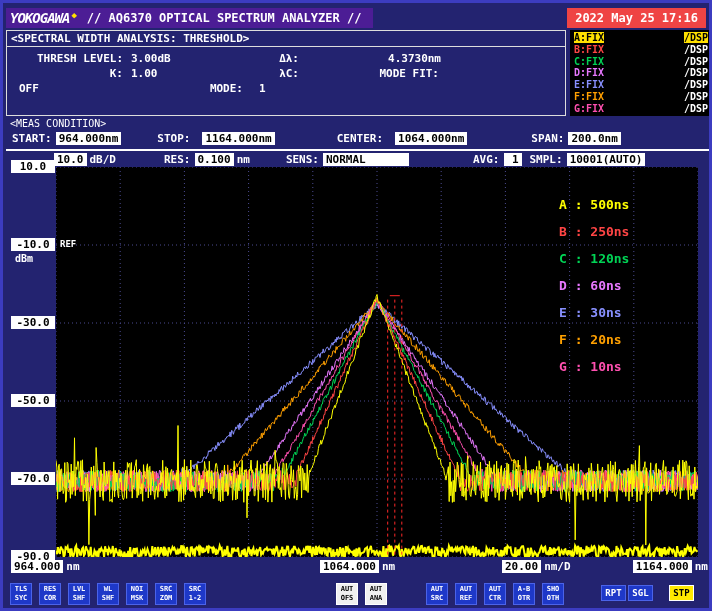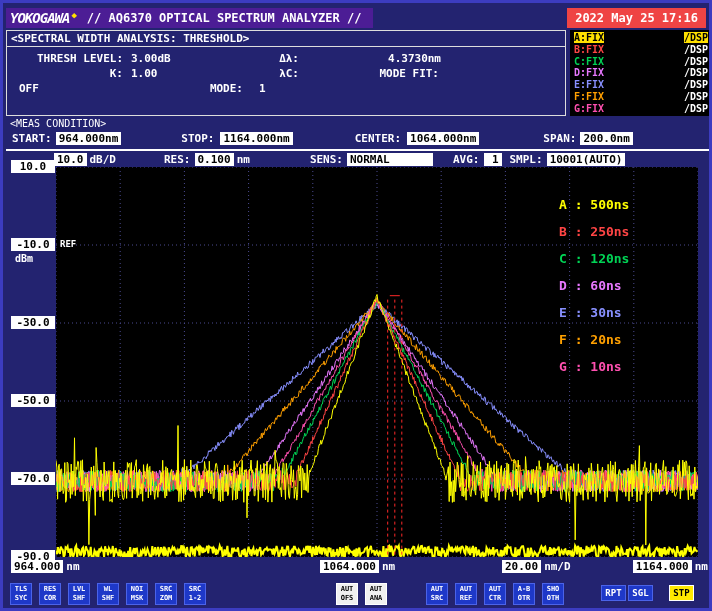--- a/index.html
+++ b/index.html
@@ -31,22 +31,22 @@
   .trace-row.active .trace-id,.trace-row.active .trace-dsp{background:#ffe000;color:#000}
   .trace-dsp{color:#fff}
 
   
   .measbar{position:absolute;left:3px;top:115px;width:706px;height:33px;border-bottom:2px solid #fff}
   .meas-title{font-size:10px;font-weight:normal;padding-left:4px;white-space:pre}
   .meas-row{position:absolute;left:6px;top:14px;display:flex;align-items:center;font-size:11px;font-weight:bold}
 
   
   .settingsbar{position:absolute;left:3px;top:149px;width:706px;height:15px;display:flex;align-items:center;font-size:11px;font-weight:bold}
-  .ml2{margin-left:6px}.ml3{margin-left:3px}.ml4{margin-left:4px}.ml8{margin-left:8px}
-  .ml44{margin-left:20px}.ml48{margin-left:48px}.ml56{margin-left:60px}.ml62{margin-left:62px}.ml64{margin-left:64px}
+  .ml2{margin-left:12px}.ml3{margin-left:3px}.ml4{margin-left:4px}.ml8{margin-left:8px}
+  .ml44{margin-left:64px}.ml48{margin-left:48px}.ml56{margin-left:36px}.ml62{margin-left:62px}.ml64{margin-left:64px}
   .sens-chip{min-width:86px}
   .avg-chip{min-width:18px;text-align:right}
 
   
   .chart{position:absolute;left:53px;top:164px;width:642px;height:390px;background:#000}
   .ref-label{position:absolute;left:57px;top:236px;font-size:9px;font-weight:bold}
   .dbm-label{position:absolute;left:12px;top:250px;font-size:10px;font-weight:bold}
   .ytick{position:absolute;left:8px;width:44px;text-align:center;font-size:11px}
   .legend{position:absolute;left:556px;top:188px}
   .legend-item{height:27px;line-height:27px;font-size:13px;font-weight:bold;white-space:pre}

